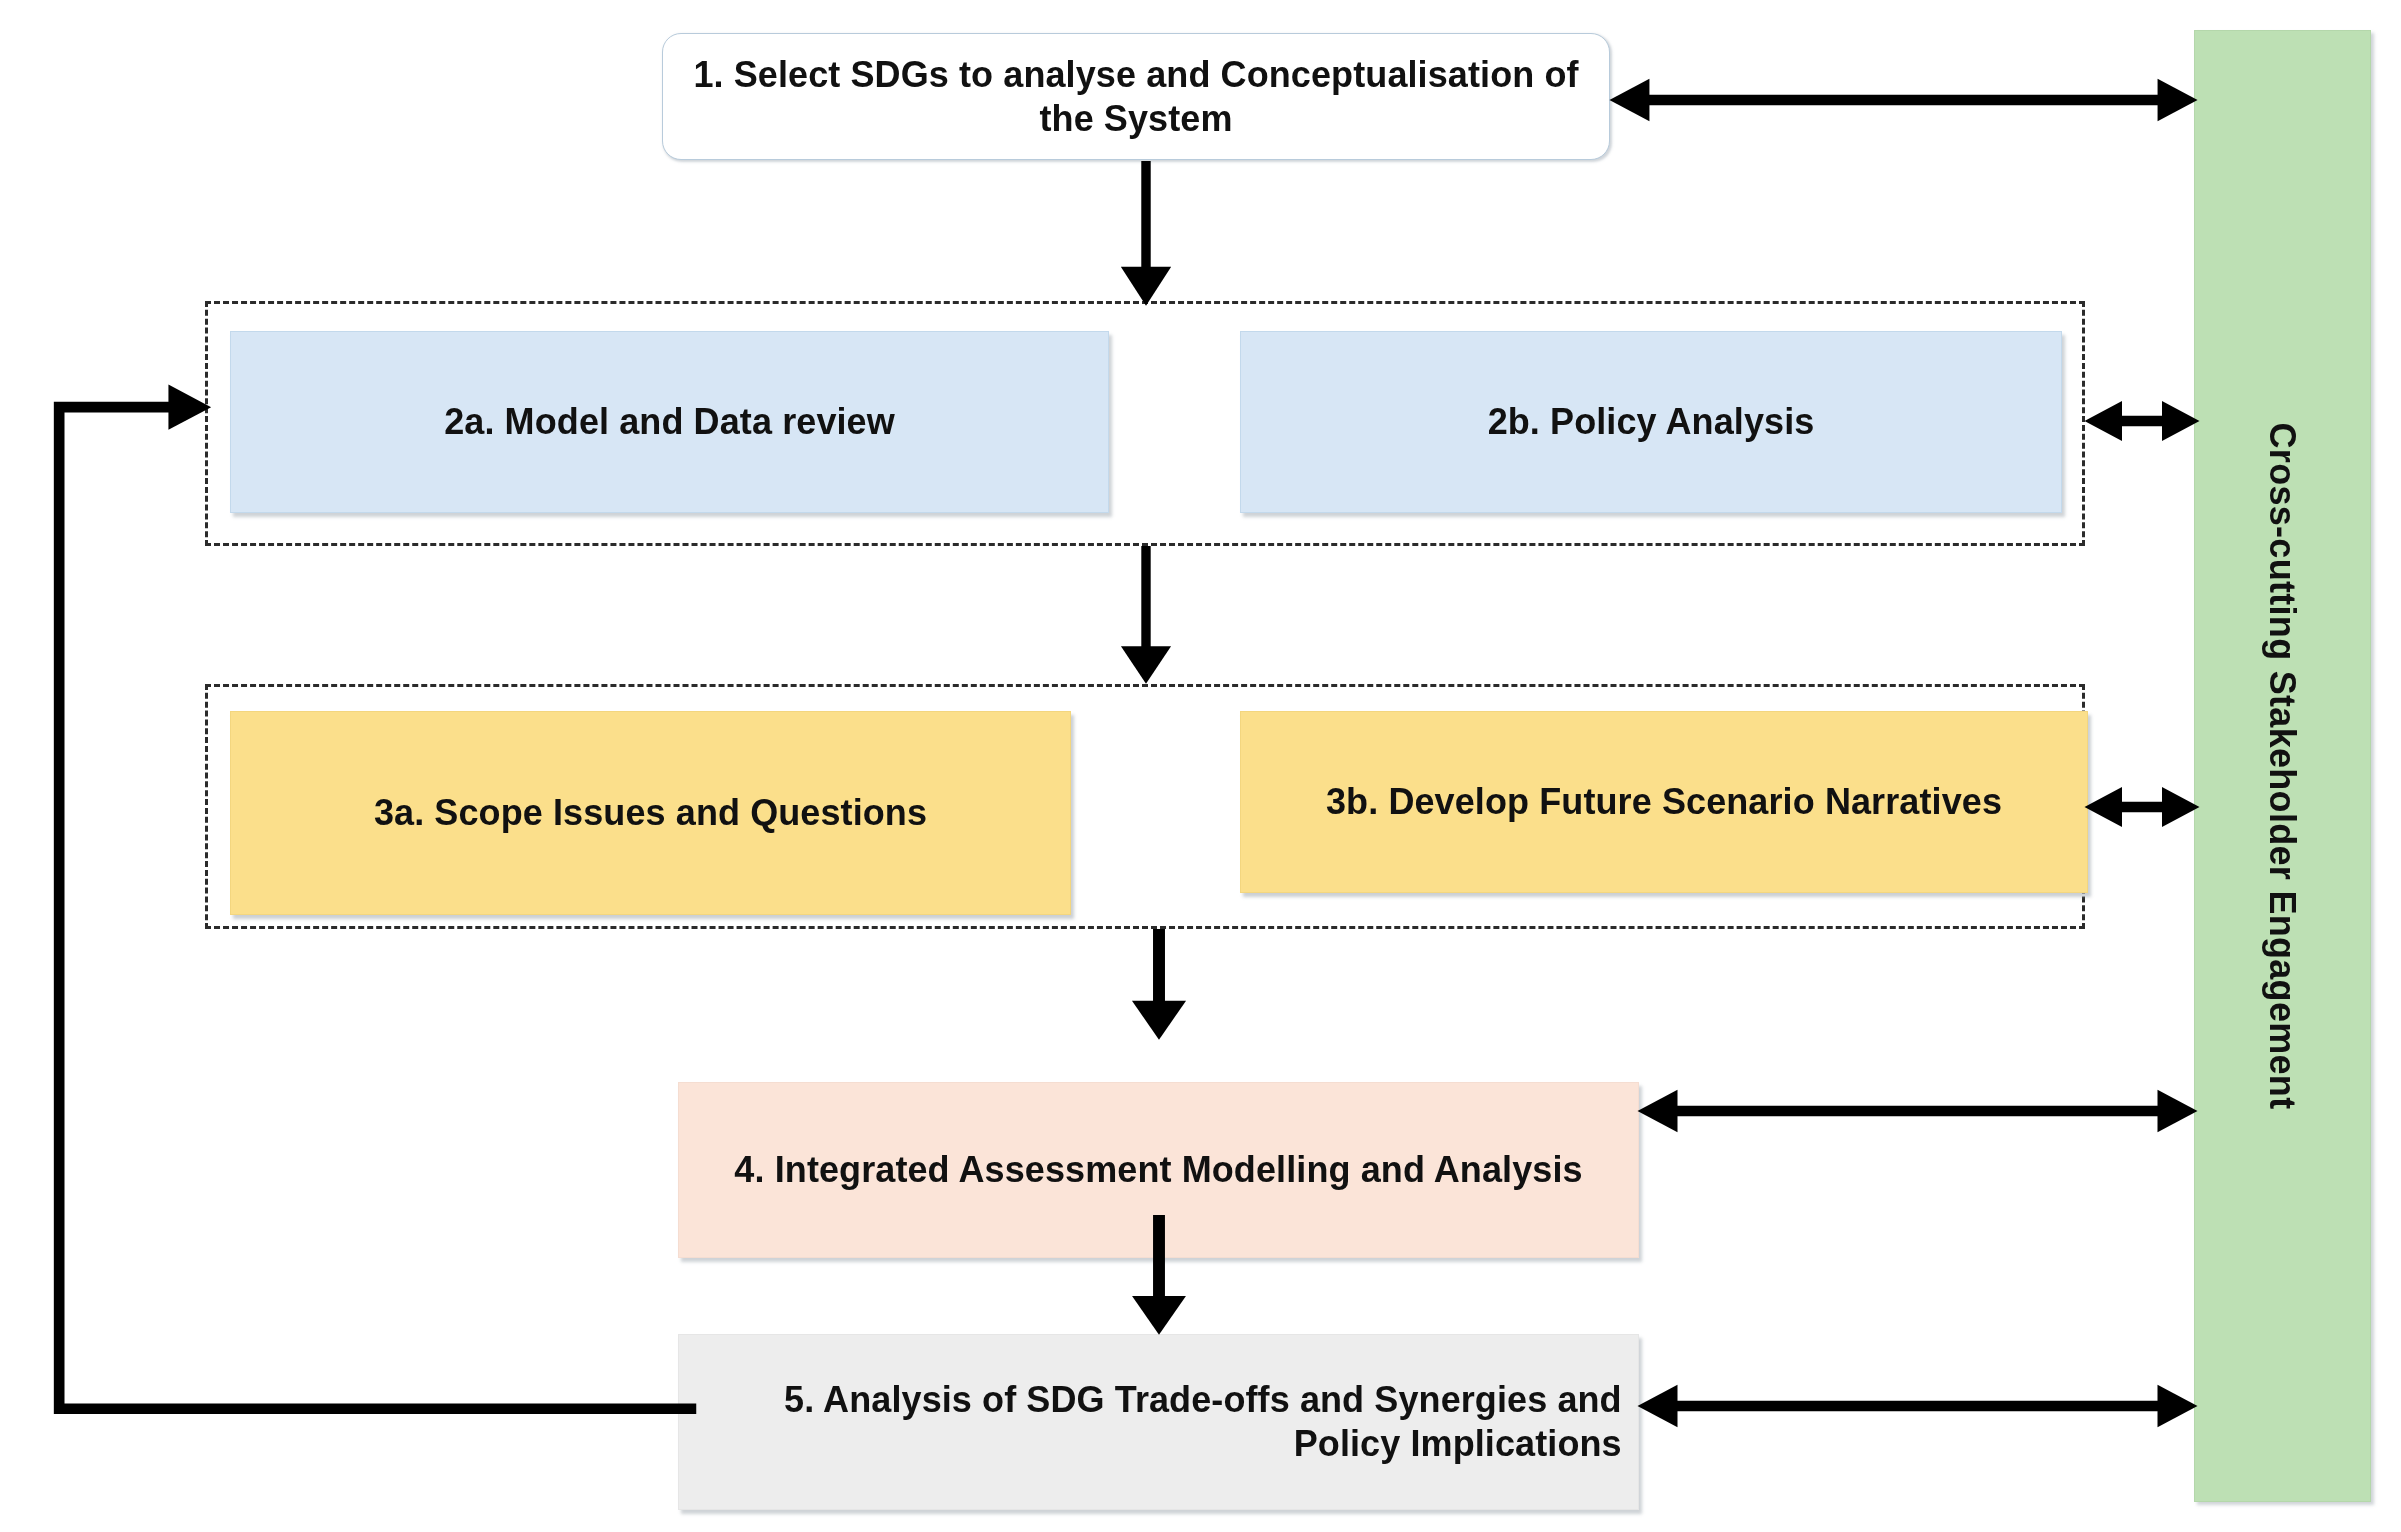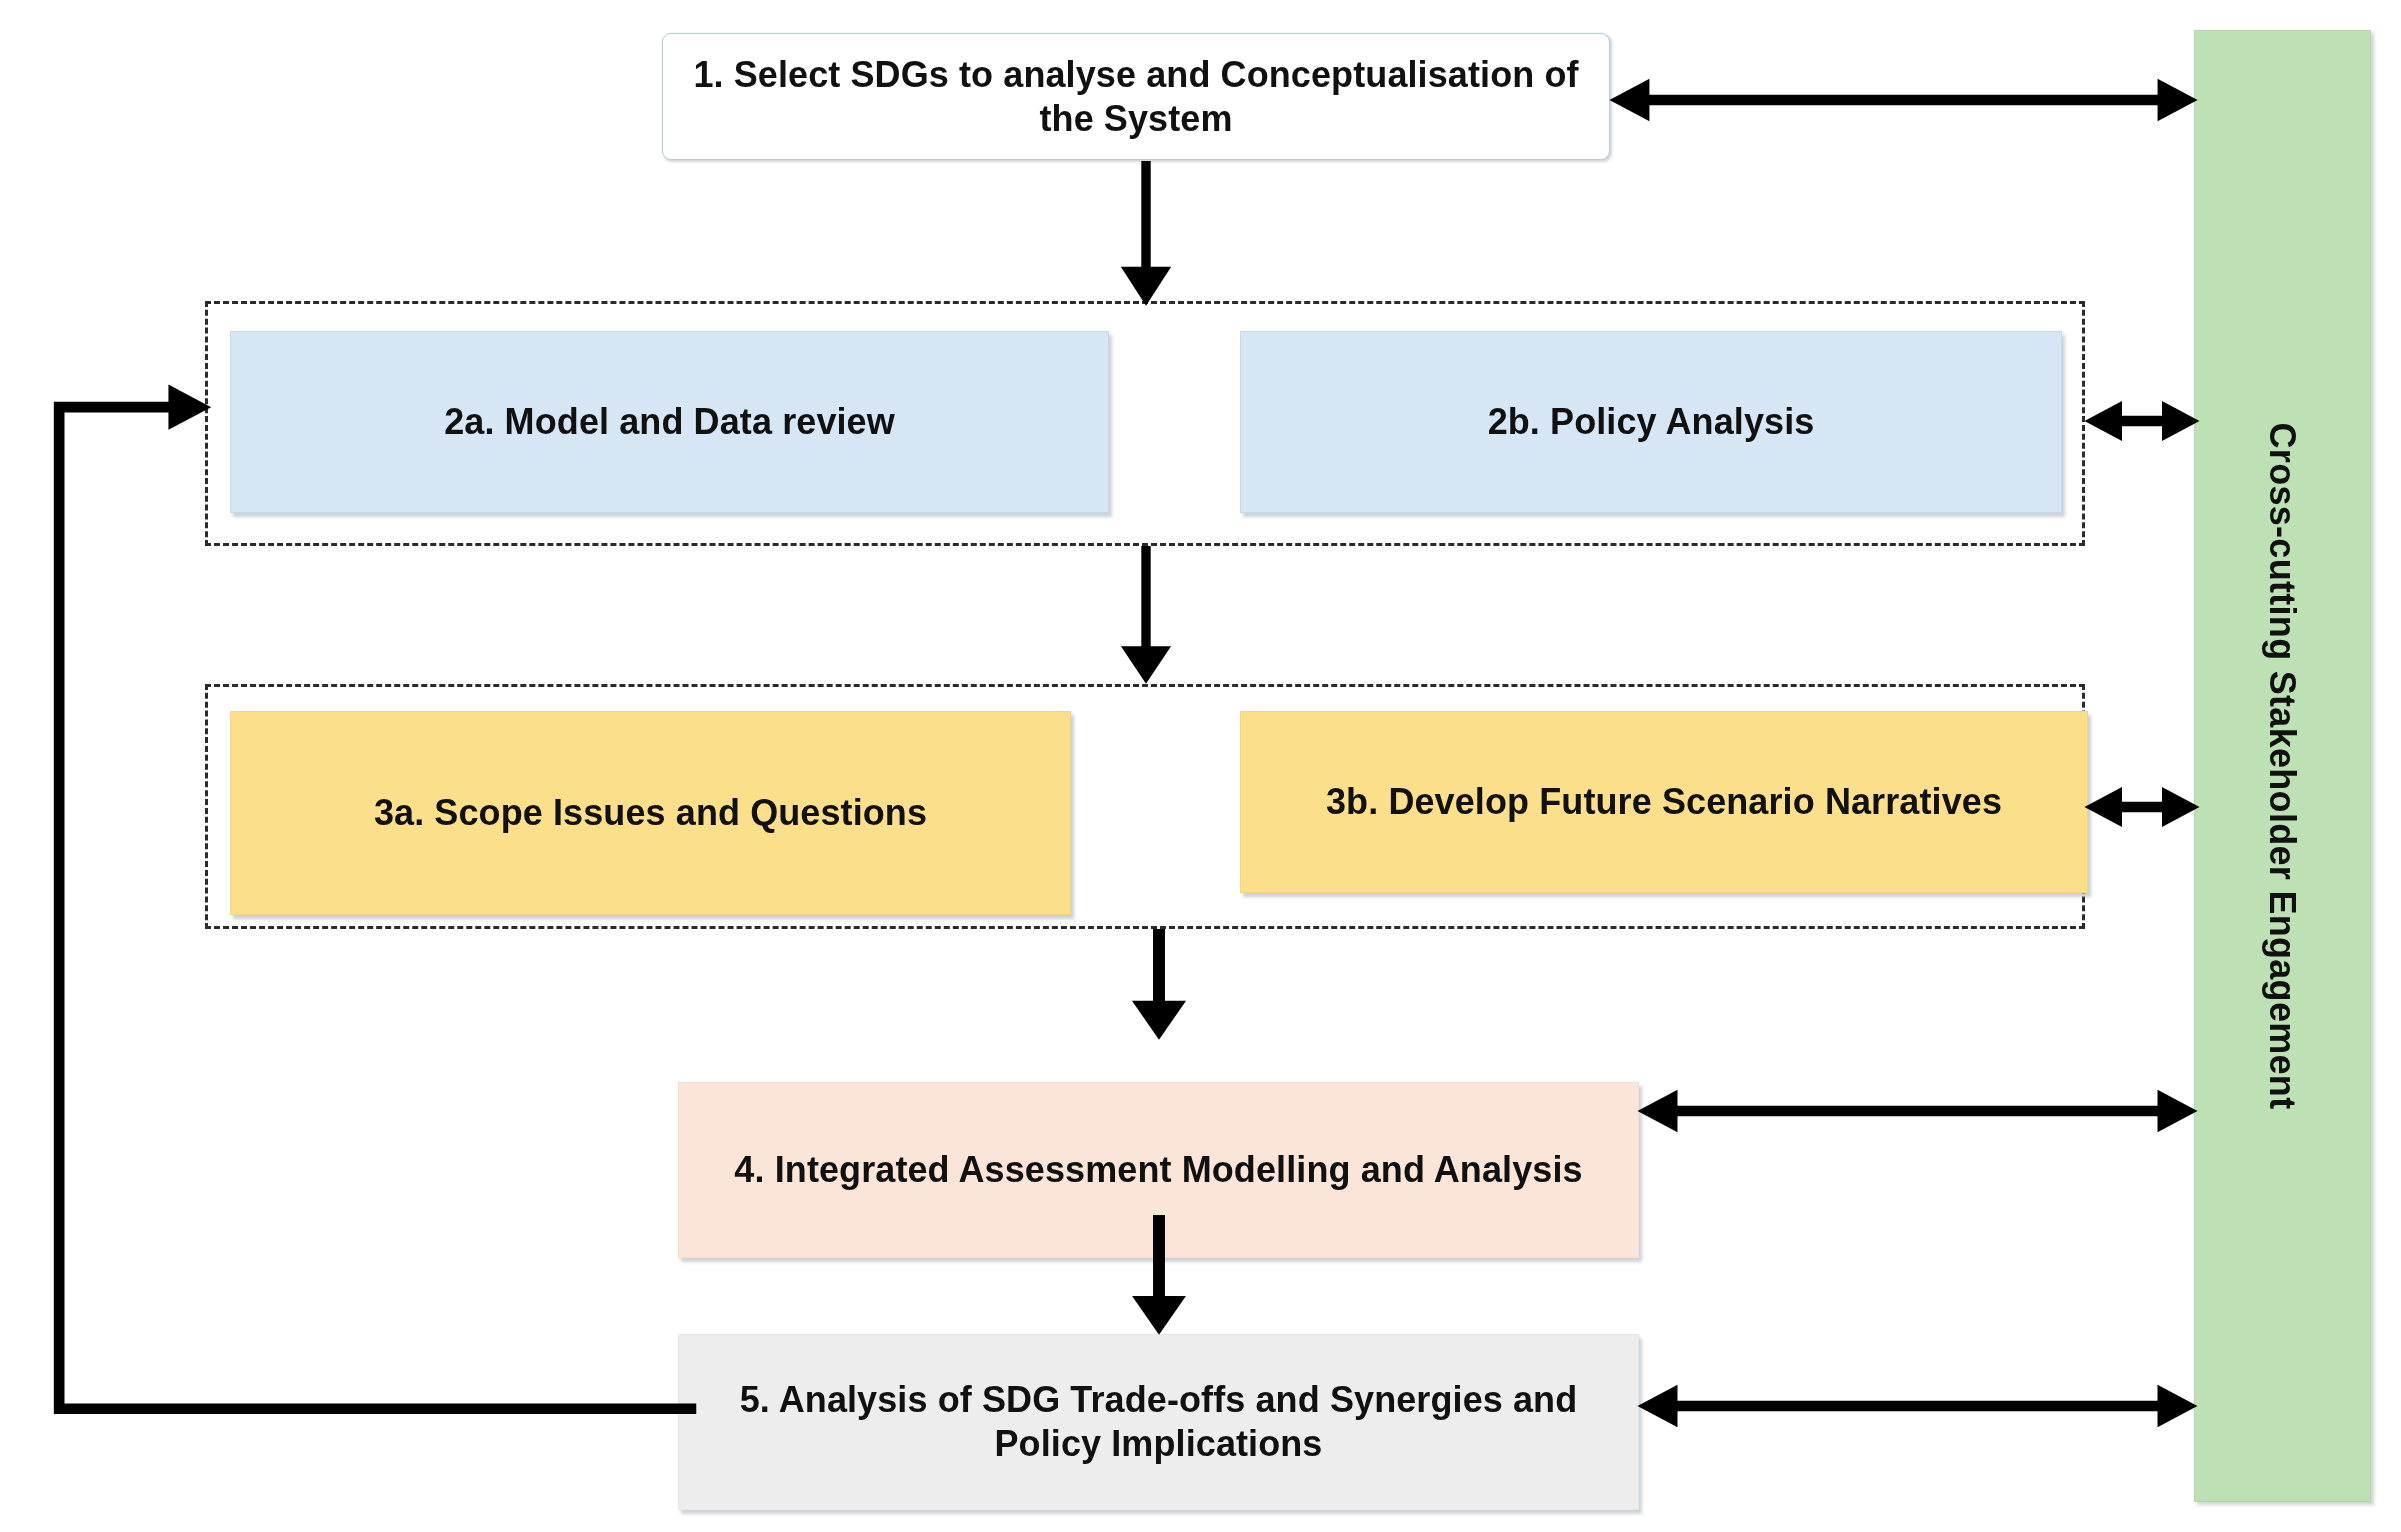--- a/index.html
+++ b/index.html
@@ -30,21 +30,21 @@
     font-weight: bold;
     color: #111111;
     line-height: 1.22;
     padding: 3.8px 16.3px;
     letter-spacing: 0.1px;
   }
 
   .node-step1 {
     background: #ffffff;
     border: 1.9px solid #b8cbdb;
-    border-radius: 9px;
+    border-radius: 19px;
     box-shadow: 1.3px 1.9px 2.5px rgba(120,135,150,0.35);
     font-size: 36px;
   }
 
   .node-blue {
     background: #d7e6f5;
     border: 1.3px solid #c3d9ec;
     box-shadow: 3.1px 3.8px 3.1px rgba(140,150,160,0.42);
     font-size: 36px;
   }
@@ -133,21 +133,21 @@
   </div>
 
   <div class="node node-yellow" style="left:1240px; top:711px; width:848px; height:182px;">
     <span>3b. Develop Future Scenario Narratives</span>
   </div>
 
   <div class="node node-peach" style="left:678px; top:1082px; width:961px; height:176px;">
     <span>4. Integrated Assessment Modelling and Analysis</span>
   </div>
 
-  <div class="node node-grey" style="left:678px; top:1334px; width:961px; height:176px;">
+  <div class="node node-grey" style="left:678px; top:1334px; width:961px; height:176px;text-align:right;">
     <span>5. Analysis of SDG Trade-offs and Synergies and Policy Implications</span>
   </div>
 
   <div class="band" style="left:2194px; top:30px; width:177px; height:1472px;">
     <span class="band-label">Cross-cutting Stakeholder Engagement</span>
   </div>
 
   <div class="conn" style="left:1105px; top:161px; width:82px; height:146px;">
     <svg width="82" height="146" viewBox="0 0 130 232">
       <line x1="65" y1="0" x2="65" y2="196" stroke="#000" stroke-width="15"></line>

